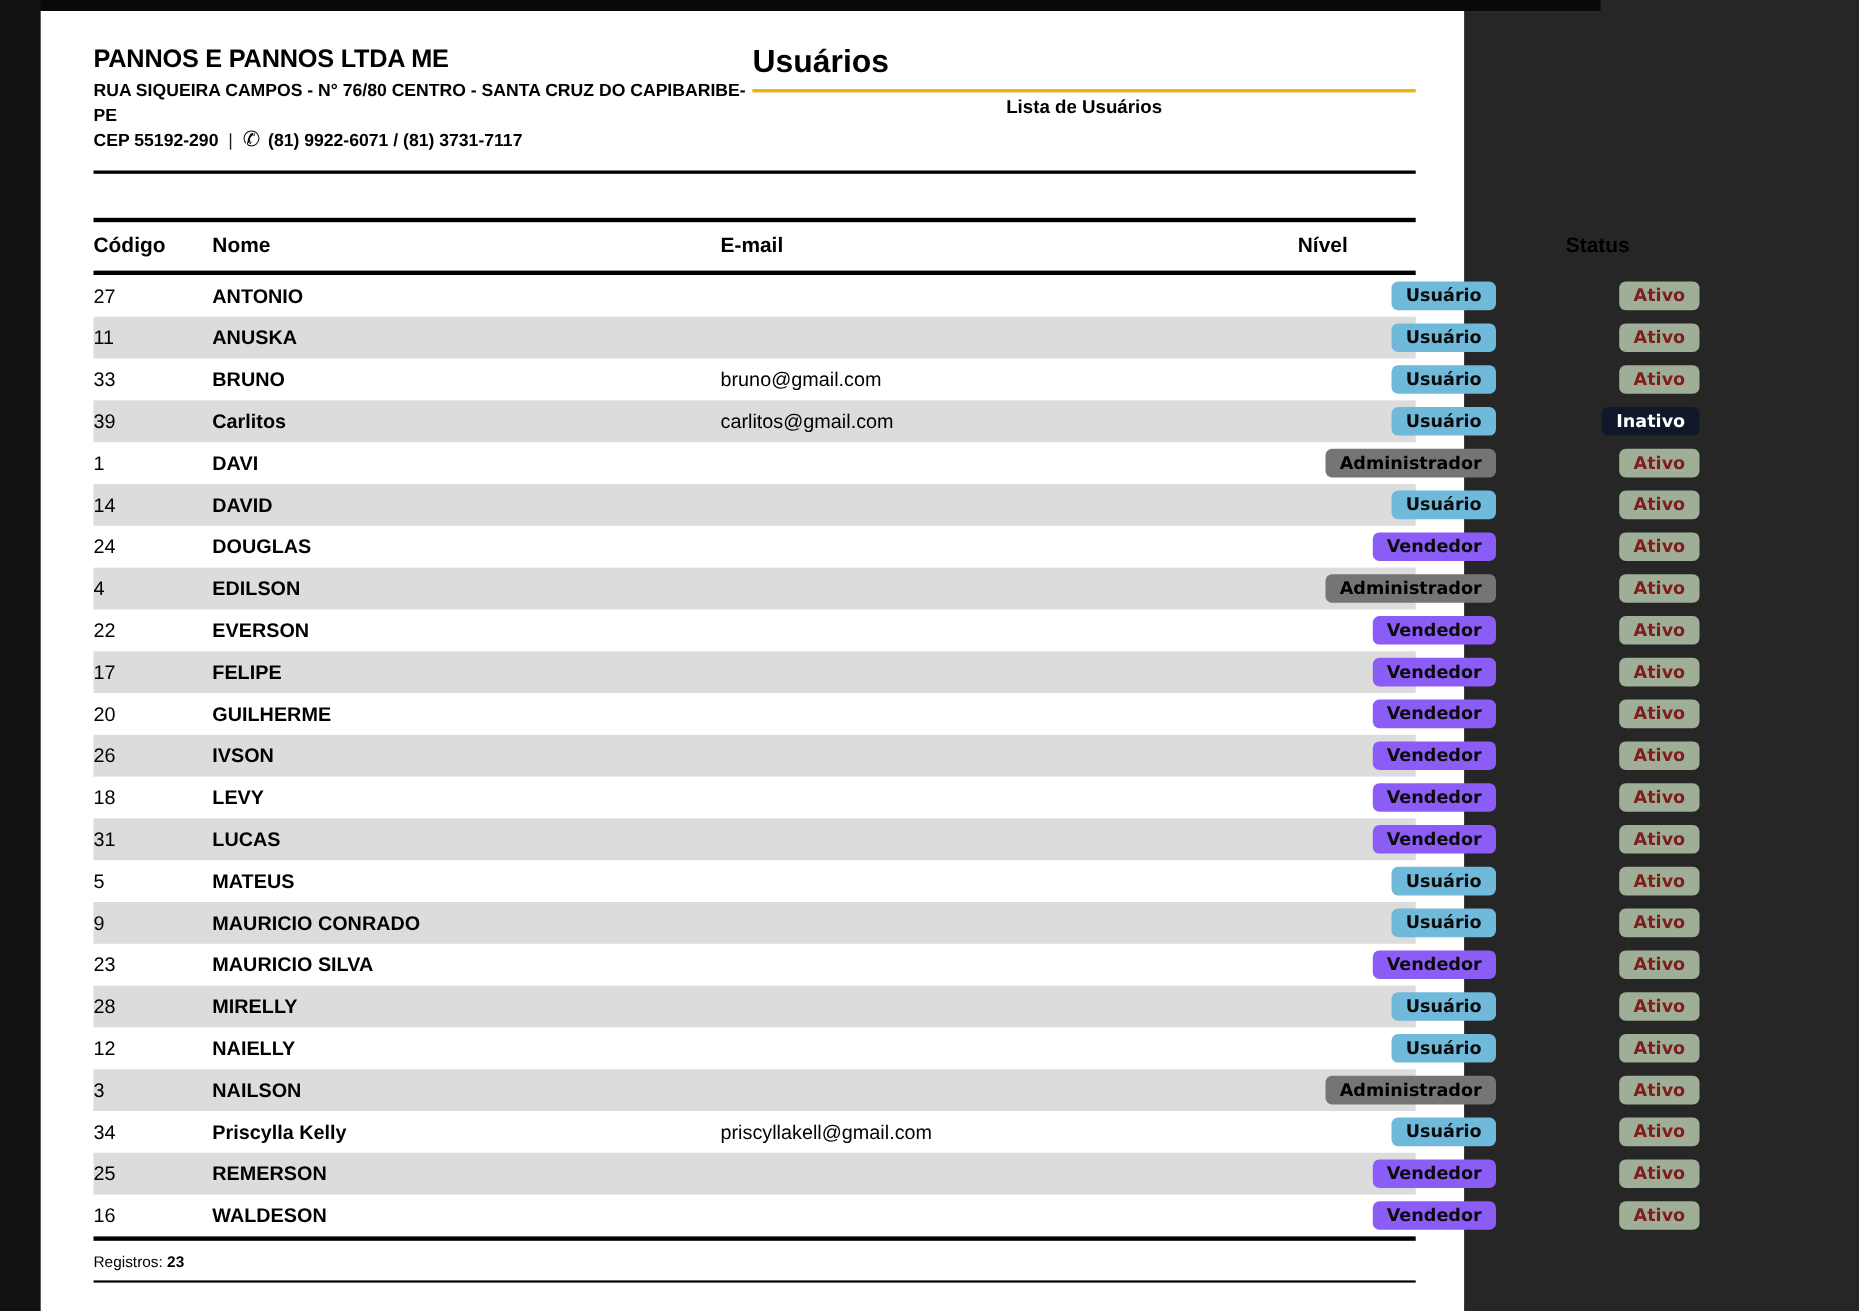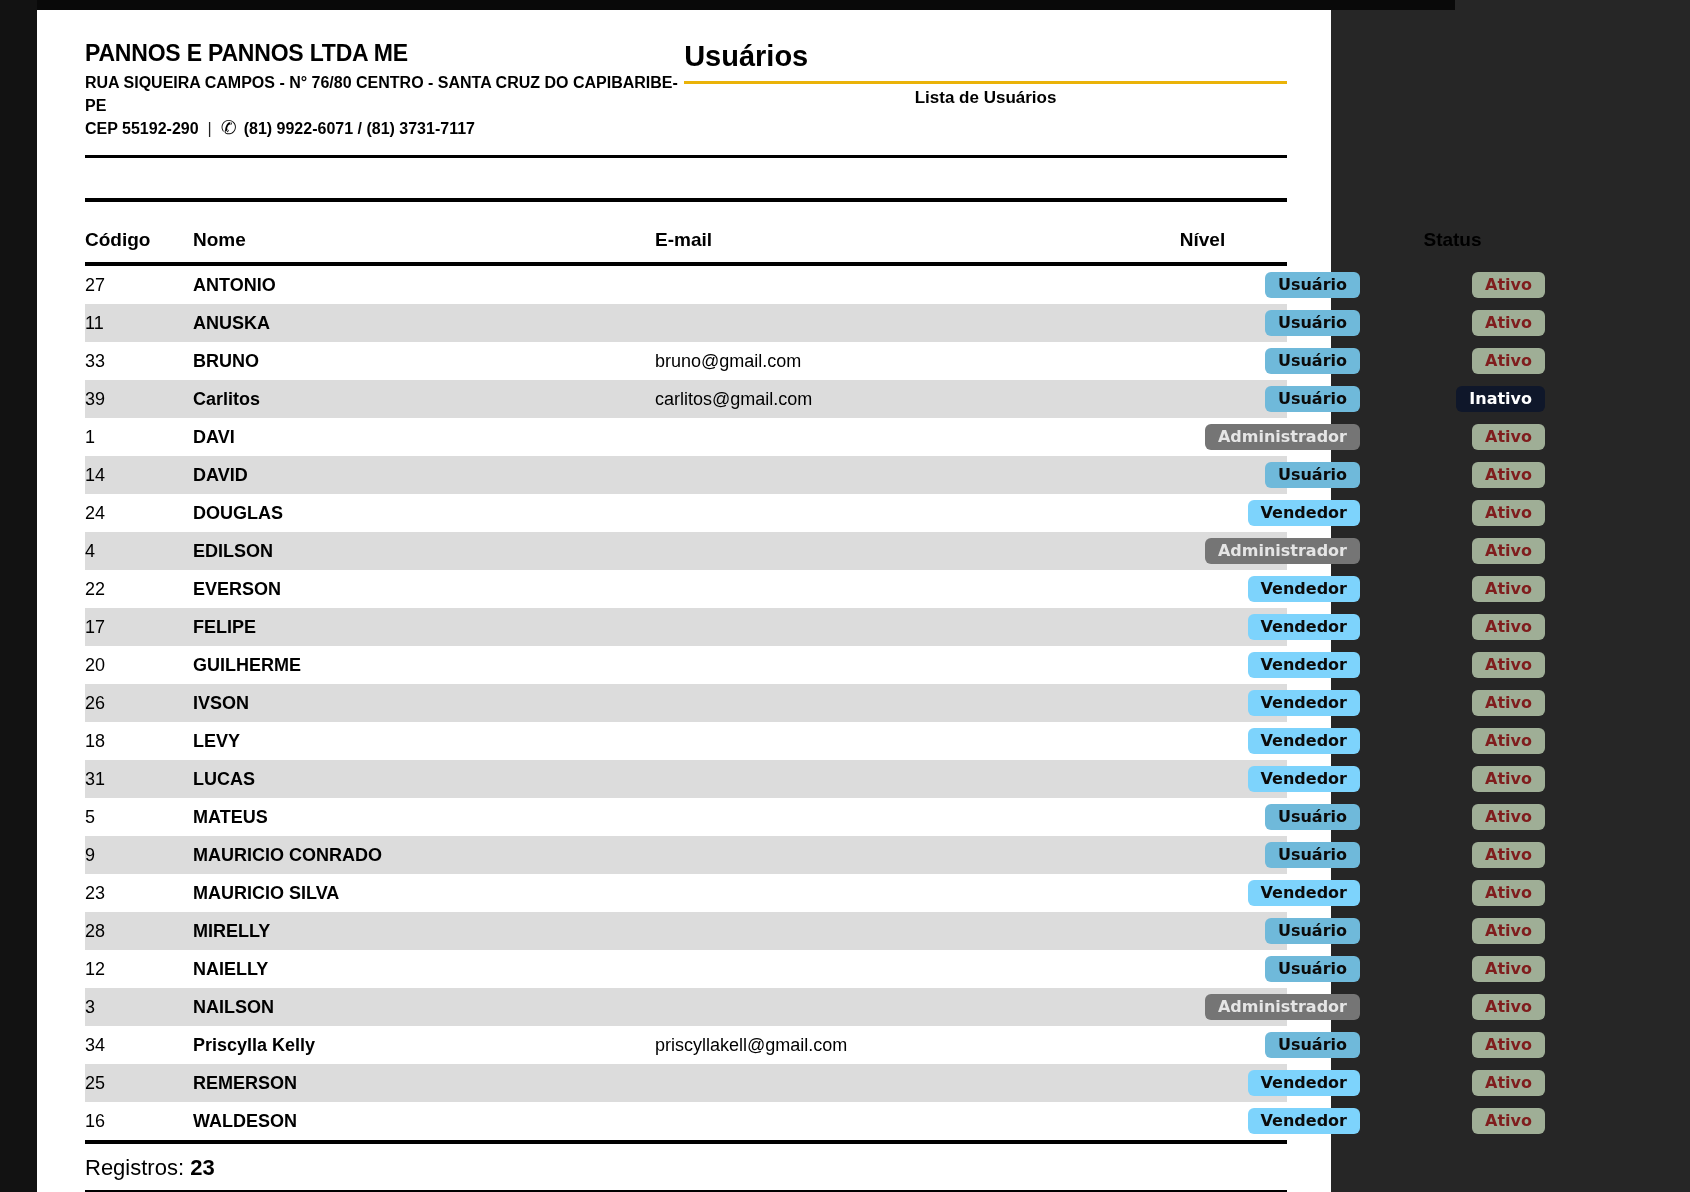--- a/index.html
+++ b/index.html
@@ -32,44 +32,44 @@
 
   
   .utable{margin-top:40px;}
   .rule-thick{height:4px;background:#000;}
   .rule-thin{height:2px;background:#000;}
   .trow{
     display:grid;
     grid-template-columns:108px 462px 390px 315px 185px 1fr;
     align-items:center;
   }
-  .thead-row{height:44px;font-size:19px;font-weight:bold;margin-top:16px;}
+  .thead-row{height:44px;font-size:19px;font-weight:bold;}
   .th{white-space:nowrap;}
   .th-center{text-align:center;}
   .tbody .trow{height:38px;font-size:18px;}
   .tbody .trow:nth-child(even){background:#dcdcdc;}
   .c-codigo{font-weight:normal;}
   .c-nome{font-weight:bold;white-space:nowrap;}
   .c-email{font-weight:normal;white-space:nowrap;}
   .c-nivel,.c-status{text-align:right;}
 
   .badge{
     display:inline-block;
     font-family:"DejaVu Sans",sans-serif;
     font-weight:bold;font-size:16px;line-height:26px;
     padding:0 13px;border-radius:6px;white-space:nowrap;
   }
   .b-usuario{background:#6fb9da;color:#0b0b0b;}
-  .b-vendedor{background:#7dd3fc;color:#0b0b0b;}
-  .b-administrador{background:#757575;color:#e5e5e5;}
+  .b-vendedor{background:#8b5cf6;color:#0b0b0b;}
+  .b-administrador{background:#757575;color:#000000;}
   .b-ativo{background:#9fae96;color:#7f1d1d;}
   .b-inativo{background:#0f172a;color:#ffffff;}
 
   
-  .tfooter{padding:11px 0 9px 0;font-size:22px;}
+  .tfooter{padding:11px 0 9px 0;font-size:14px;}
   .tfooter b{font-weight:bold;}
 </style>
 </head>
 <body>
 
 <div class="top-strip"></div>
 <div class="left-strip"></div>
 
 <div class="page">
   <div class="content">

